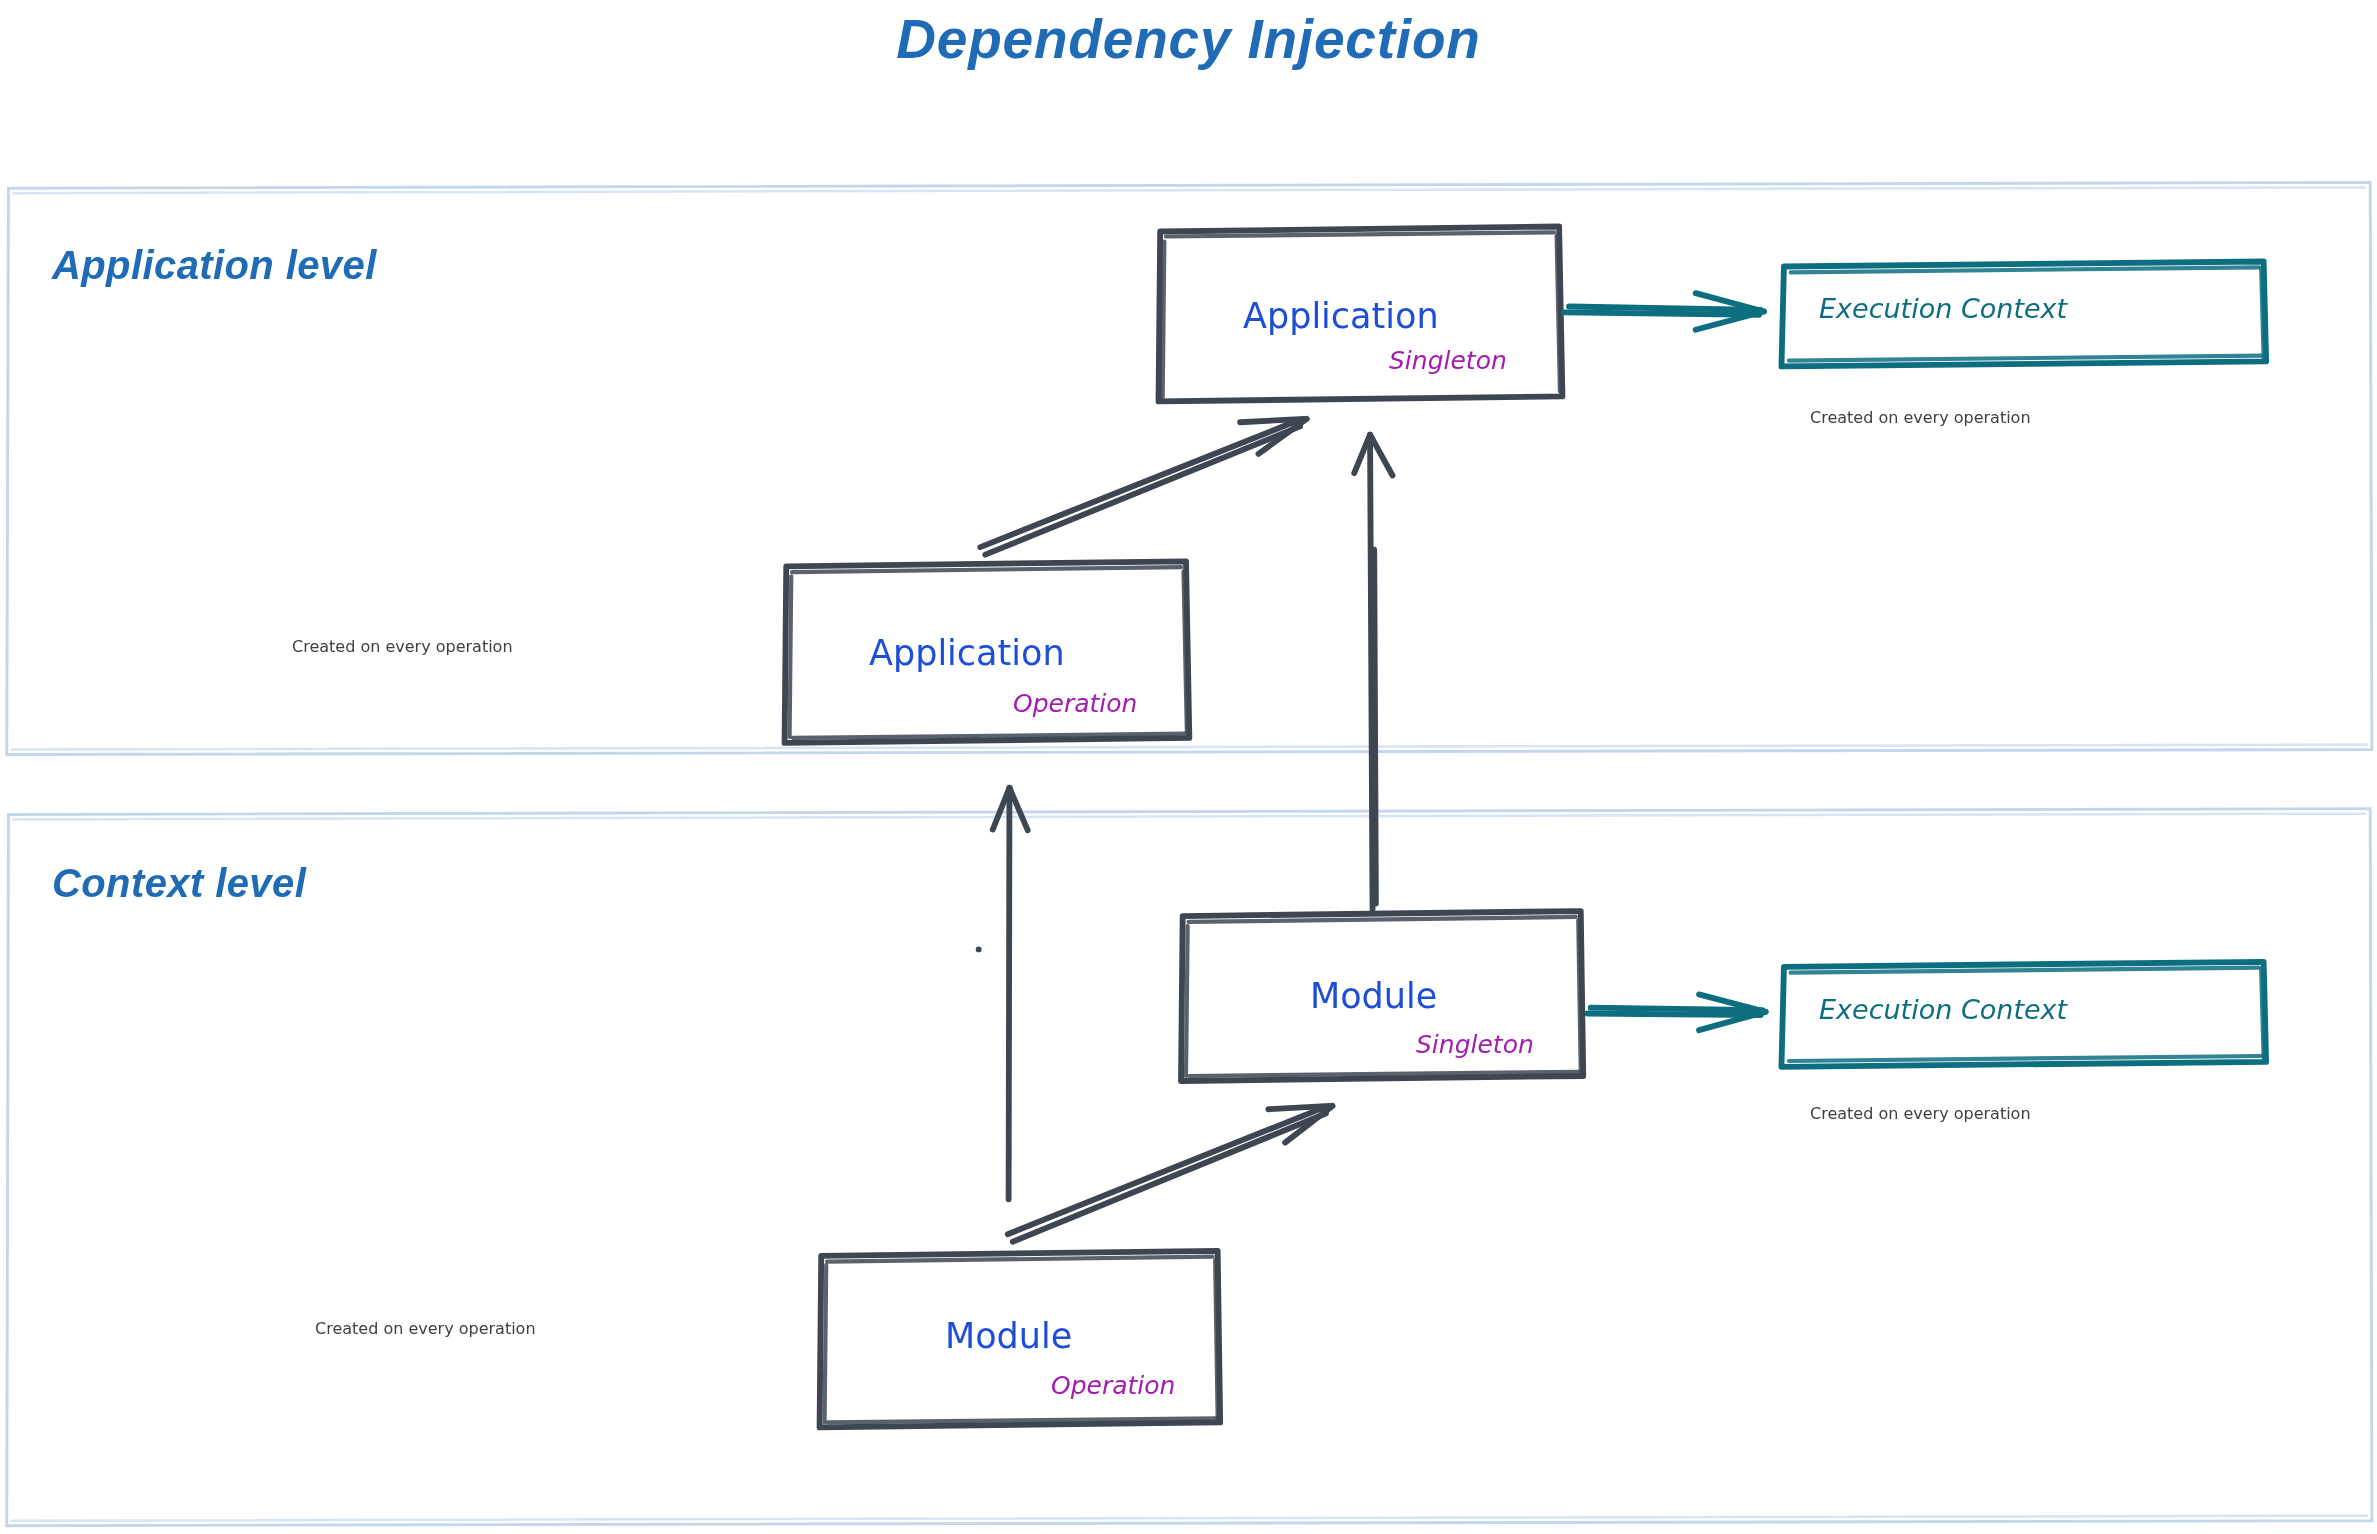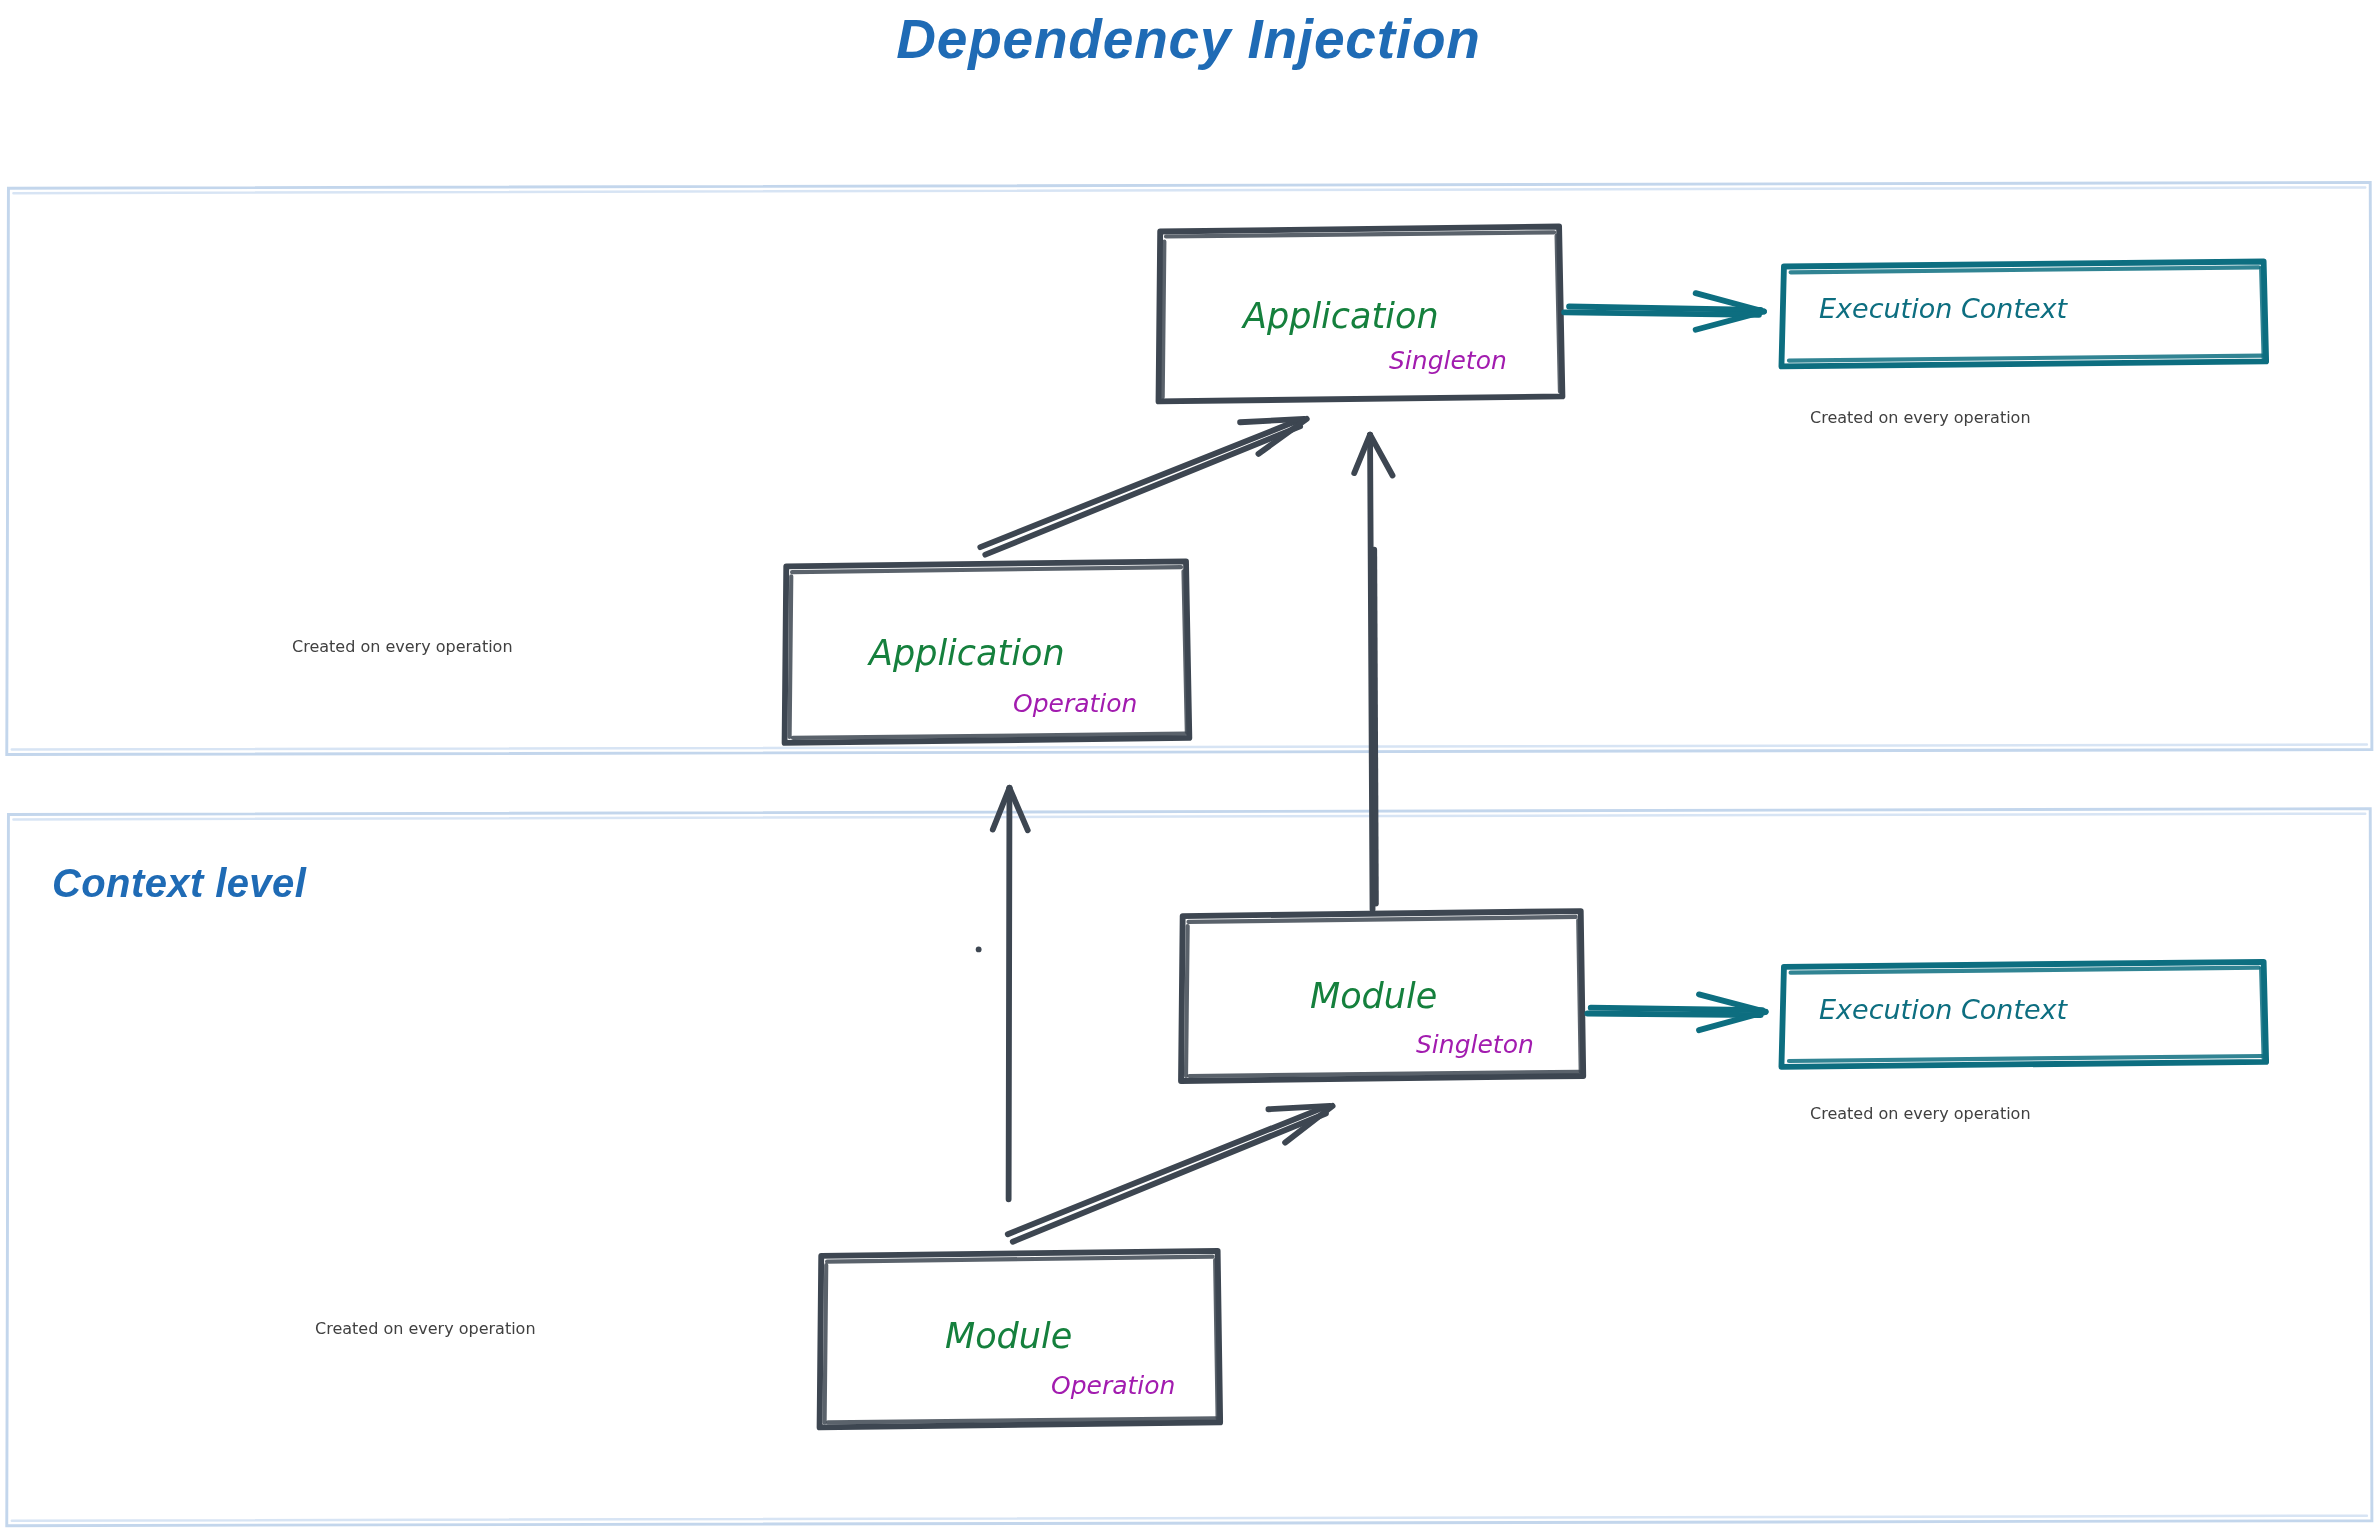--- a/index.html
+++ b/index.html
@@ -60,22 +60,21 @@
     letter-spacing: 0.4px;
     color: #1f6bb5;
   }
   #app-level-heading { left: 52px; top: 243px; }
   #module-level-heading { left: 52px; top: 861px; }
 
   
   .node-title {
     position: absolute;
     font-size: 35px;
-    font-style: italic;
-    color: #15803d;
+    color: #1d4ed8;
     white-space: nowrap;
   }
   .node-scope {
     position: absolute;
     font-size: 25px;
     font-style: italic;
     color: #a21caf;
     white-space: nowrap;
   }
   .ec-title {
@@ -206,20 +205,21 @@
     <g>
       <path class="arw-t" d="M 1910 1210 L 2116 1213"></path>
       <path class="arw-t" d="M 1906 1217 L 2114 1219"></path>
       <path class="arw-t" d="M 2040 1194 L 2120 1215"></path>
       <path class="arw-t" d="M 2040 1237 L 2120 1215"></path>
     </g>
   </svg>
 
   <div class="txt" id="diagram-title">Dependency Injection</div>
 
+  <div class="txt section-heading" id="app-level-heading">Application level</div>
 
   <div class="txt section-heading" id="module-level-heading">Context level</div>
 
   <div class="node-title" style="left:1243px; top:296px;">Application</div>
   <div class="node-scope" style="left:1389px; top:346px;">Singleton</div>
 
   <div class="node-title" style="left:869px; top:633px;">Application</div>
   <div class="node-scope" style="left:1013px; top:689px;">Operation</div>
 
   <div class="ec-title" style="left:1819px; top:293px;">Execution Context</div>

